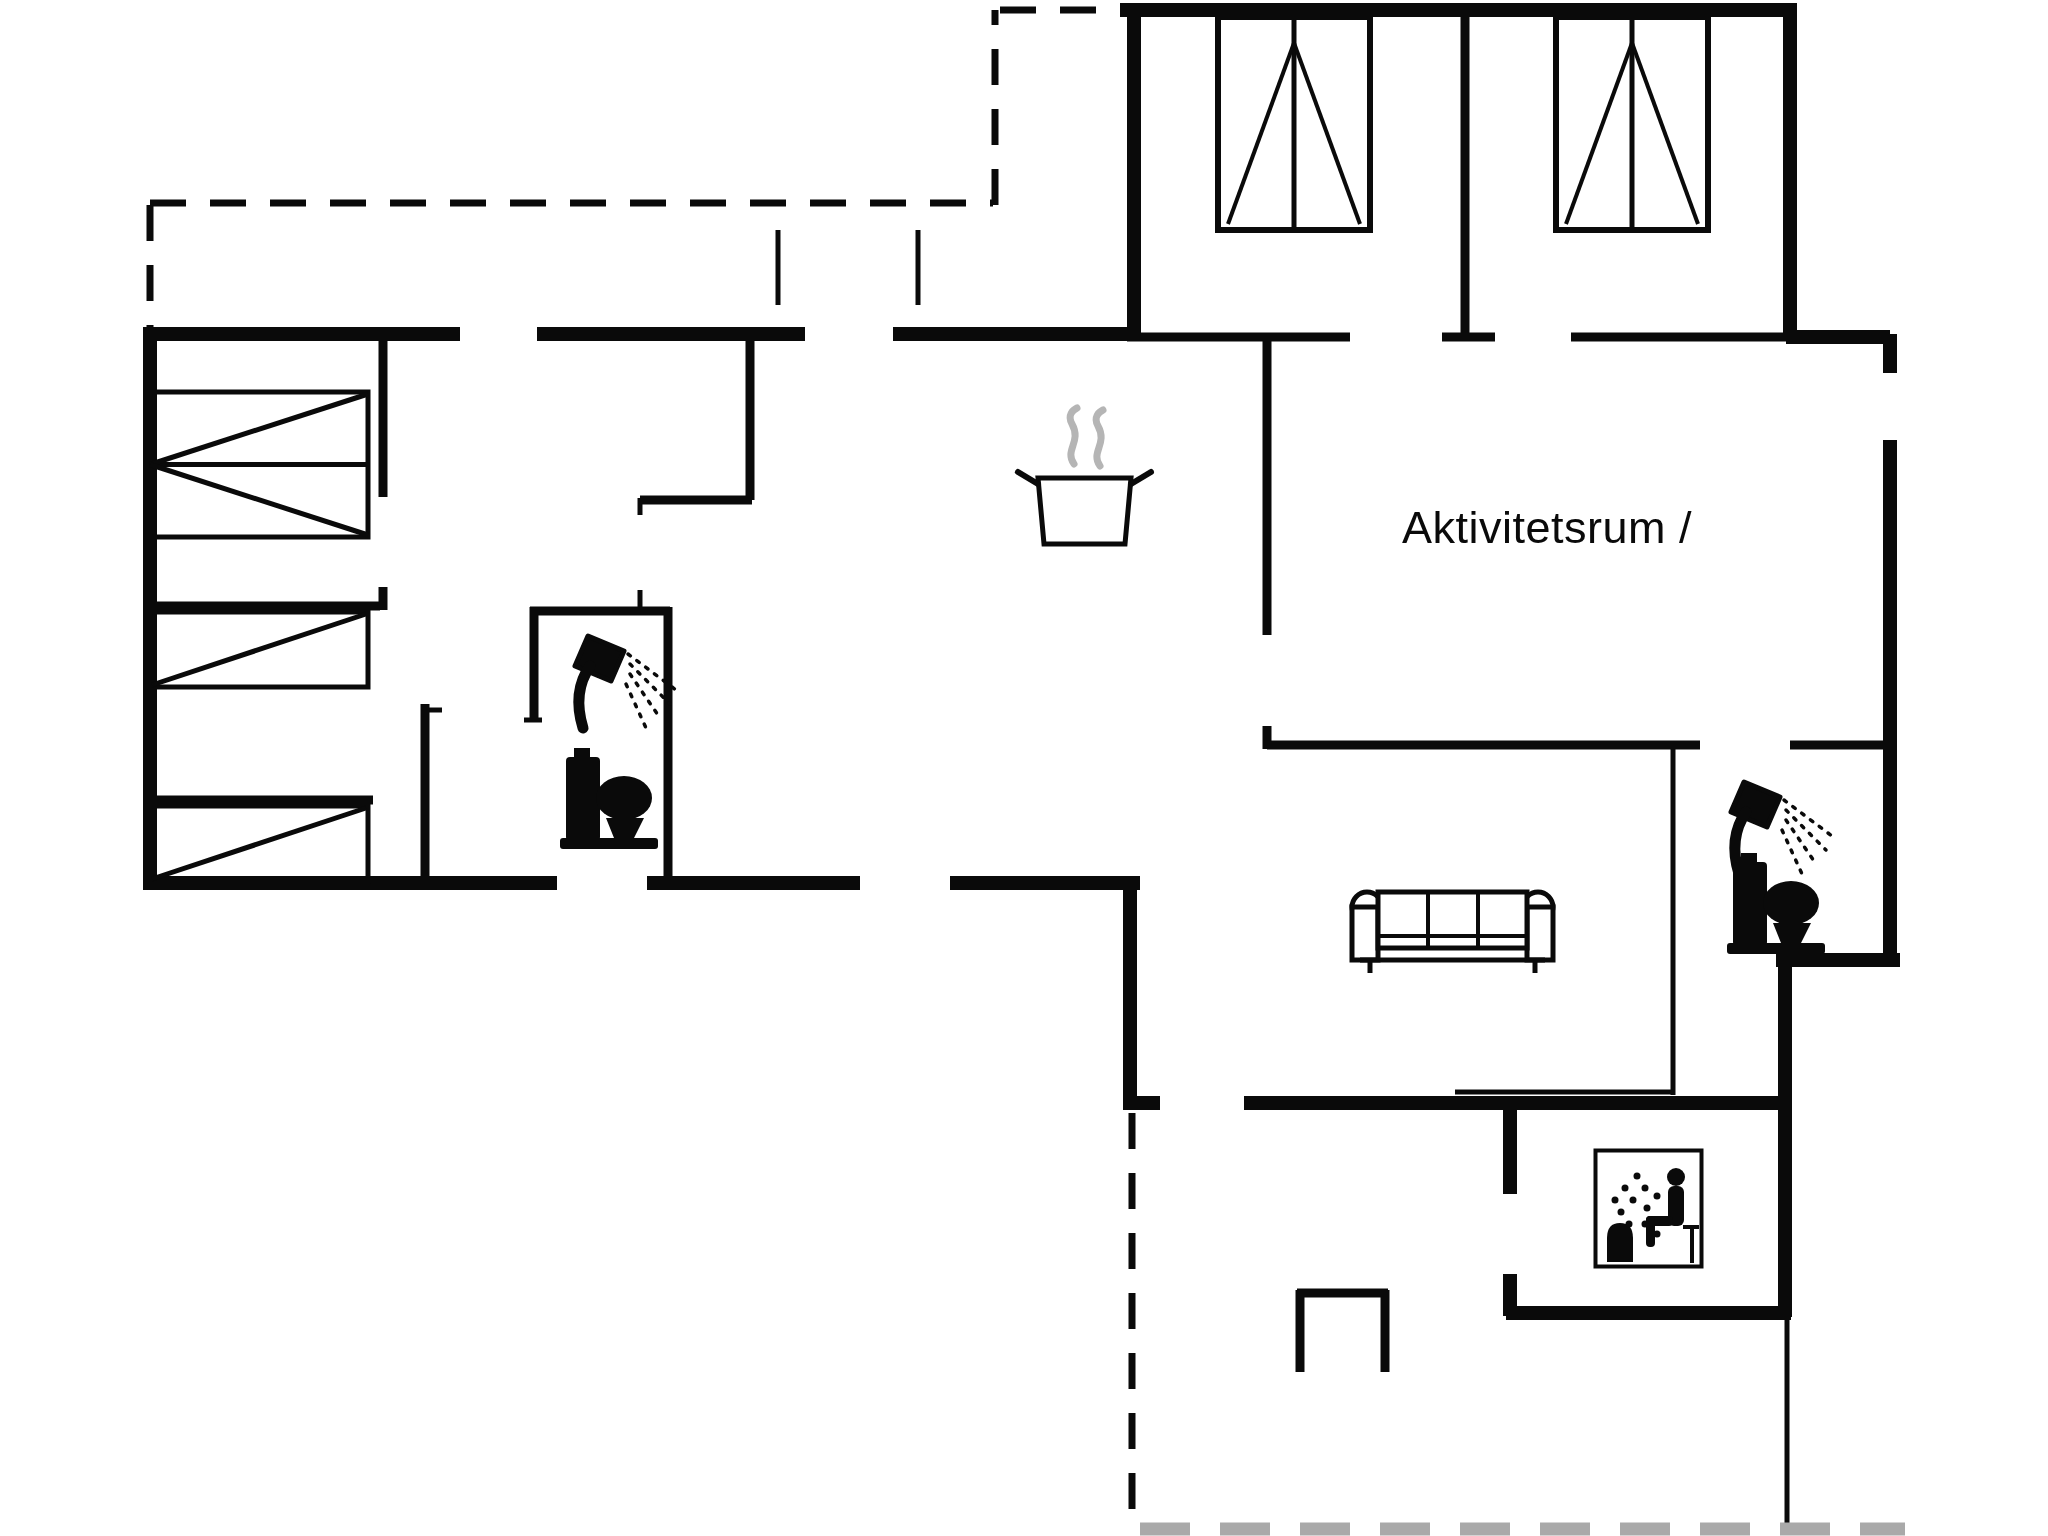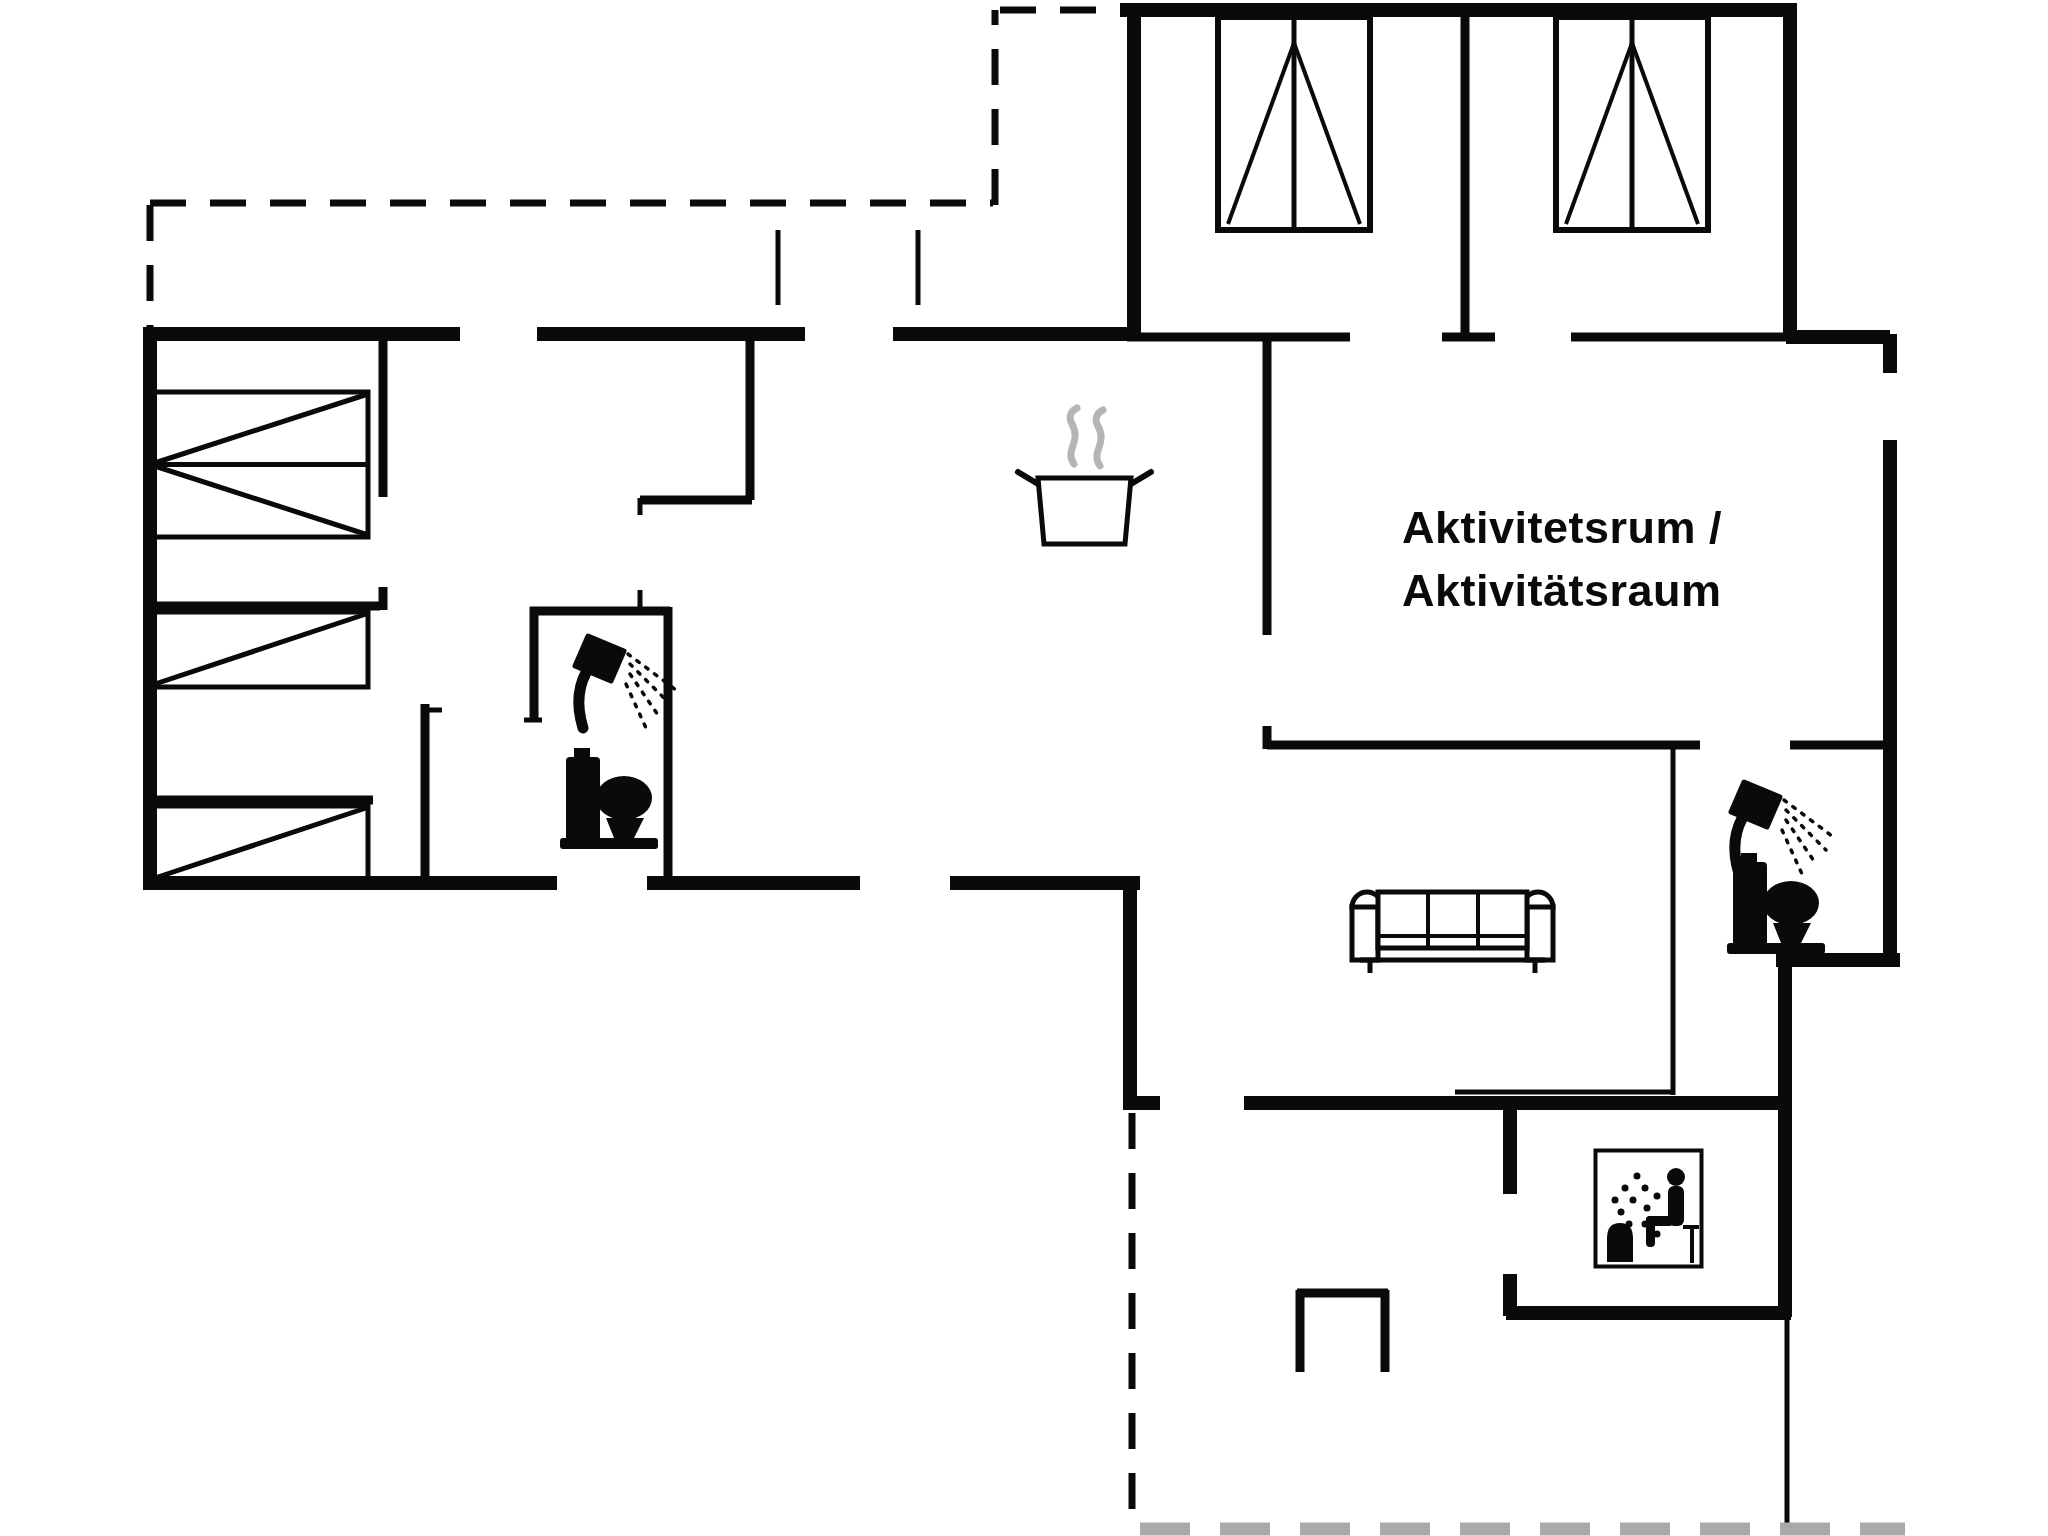--- a/index.html
+++ b/index.html
@@ -1,17 +1,17 @@
 <!DOCTYPE html>
 <html><head>
 <meta charset="utf-8">
 <style>
   html,body{margin:0;padding:0;background:#ffffff;}
   body{width:2048px;height:1536px;position:relative;font-family:"Liberation Sans",sans-serif;overflow:hidden;}
-  #plan-wrap{position:absolute;left:0;top:0;width:2048px;height:1328px;font-weight:bold;}
+  #plan-wrap{position:absolute;left:0;top:0;width:2048px;height:1328px;}
   svg{position:absolute;left:0;top:0;}
   .room-label{position:absolute;left:1402px;top:496px;color:#0a0a0a;font-size:45px;line-height:63px;letter-spacing:0.5px;white-space:nowrap;}
   .o5{fill:#ffffff;stroke:#0a0a0a;stroke-width:5;}
   .o4{fill:#ffffff;stroke:#0a0a0a;stroke-width:4;}
   .l4{stroke:#0a0a0a;stroke-width:4;fill:none;}
   .l5{stroke:#0a0a0a;stroke-width:5;fill:none;}
   .fillb{fill:#0a0a0a;stroke:none;}
   .arm{stroke:#0a0a0a;stroke-width:11;fill:none;stroke-linecap:round;}
   .headp{fill:#0a0a0a;stroke:#0a0a0a;stroke-width:5;stroke-linejoin:round;}
   .spray{stroke:#0a0a0a;stroke-width:3.5;fill:none;stroke-dasharray:3 8;stroke-linecap:round;}
@@ -192,15 +192,14 @@
           <use href="#sym-toilet"></use>
         </g>
         <g transform="translate(1595,1150)">
           <use href="#sym-sauna"></use>
         </g>
       </g>
   </svg>
 
   <div class="room-label">
     <div>Aktivitetsrum /</div>
-    <div>Aktivitätsraum</div>
   </div>
 </div>
 
 </body></html>

